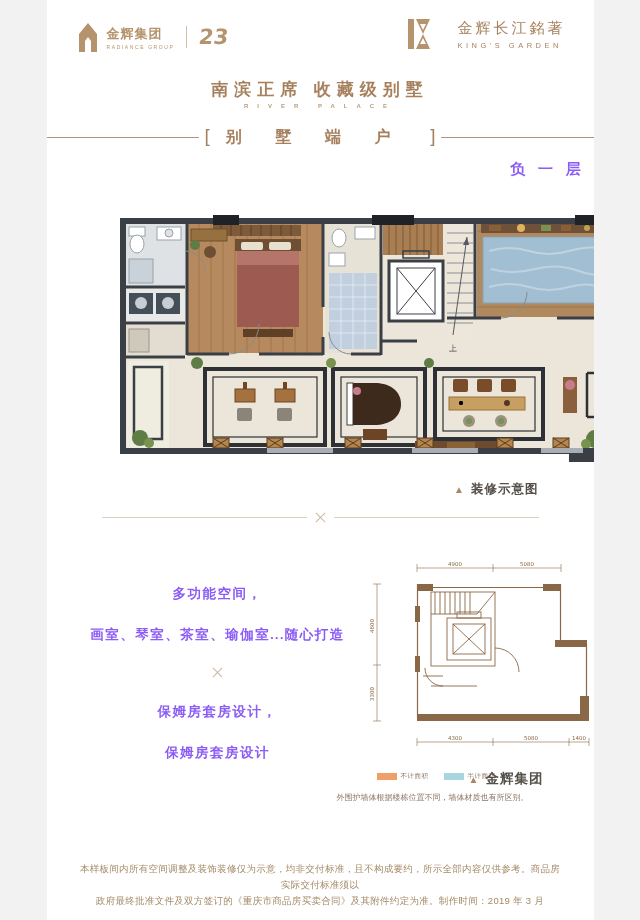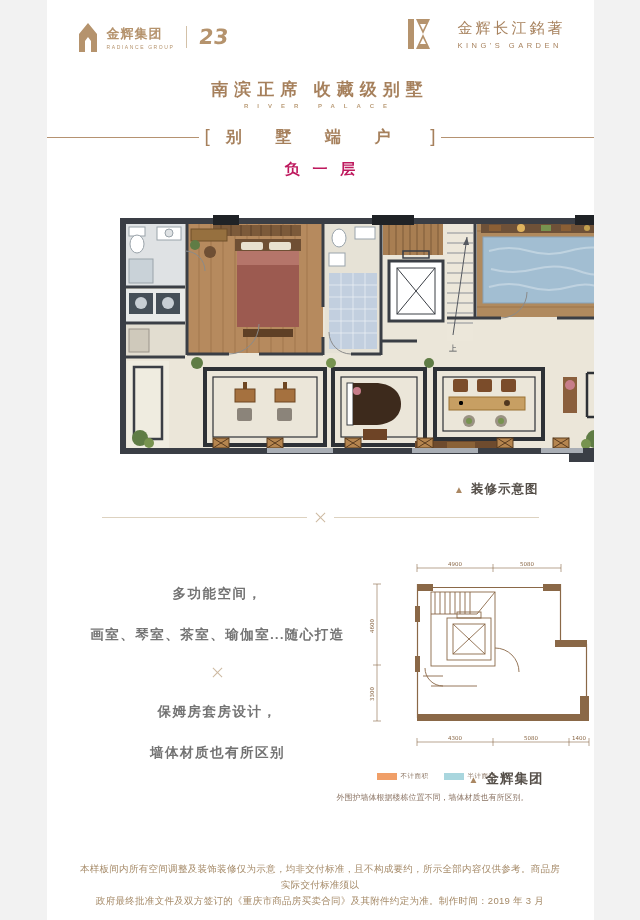--- a/index.html
+++ b/index.html
@@ -26,43 +26,43 @@
   .title { left:0; right:0; top:78px; text-align:center;
     font-family:Liberation Sans, sans-serif; font-weight:bold;
     font-size:17px; letter-spacing:6px; color:#a6805c; }
   .title-en { left:0; right:0; top:103px; text-align:center;
     font-size:6px; letter-spacing:9px; color:#bb9d79; font-weight:bold; }
   .banner-row { left:0; right:0; top:126px; display:flex; align-items:center; }
   .banner-line { flex:1; height:1px; background:#b59271; }
   .banner-text { font-family:Liberation Serif, serif; color:#a6805c;
     font-size:16px; font-weight:bold; letter-spacing:2.1em; margin:0 0 0 10px; }
   .banner-bracket { font-size:19px; color:#a6805c; font-weight:normal; padding:0 6px; transform:translateY(-1px); }
-  .floor-label { left:0; right:0; top:160px; text-align:center;
+  .floor-label { left:0; right:0; top:160px; text-align:right;
     font-family:"Liberation Serif","DejaVu Serif",serif; font-weight:bold;
-    font-size:15px; letter-spacing:0.85em; color:#be185d; text-indent:0.85em; }
+    font-size:15px; letter-spacing:0.85em; color:#8b5cf6; text-indent:0.85em; }
 
   
   .caption { display:flex; align-items:center; gap:6px;
     font-family:"Liberation Serif","DejaVu Serif",serif; font-weight:bold; color:#56504a; }
   .caption .tri { color:#aa8762; font-size:10px; }
   .caption1 { right:55px; top:481px; font-size:12.5px; letter-spacing:1px; }
   .caption2 { right:50px; top:770px; font-size:13.5px; letter-spacing:1px; }
 
   
   .divider { left:55px; right:55px; top:512px; display:flex; align-items:center; }
   .divider .line { flex:1; height:1px; background:#ddd2c0; }
   .x-orn { position:relative; width:11px; height:11px; margin:0 8px; }
   .x-orn::before, .x-orn::after { content:""; position:absolute; left:-1px; top:5px; width:13px; height:1px; background:#cdb9a0; }
   .x-orn::before { transform:rotate(45deg); }
   .x-orn::after { transform:rotate(-45deg); }
 
   
   .features { left:38px; top:585px; width:266px; text-align:center;
     font-family:"Liberation Serif","DejaVu Serif",serif; font-weight:bold;
-    color:#737373; font-size:13.5px; letter-spacing:1.5px; }
+    color:#8b5cf6; font-size:13.5px; letter-spacing:1.5px; }
   .features .f-line { margin-bottom:23px; }
   .features .orn-wrap { display:flex; justify-content:center; margin:2px 0 25px 0; }
 
   
   .legend { left:330px; top:772px; display:flex; gap:15px; align-items:center; }
   .legend-item { display:flex; align-items:center; gap:4px; }
   .legend-swatch { width:20px; height:7px; }
   .legend-label { font-size:6.5px; color:#8d7765; letter-spacing:0.5px; }
 
   
@@ -364,21 +364,21 @@
     <div class="line"></div>
   </div>
 
   <div class="abs features">
     <div class="f-line">多功能空间，</div>
     <div class="f-line">画室、琴室、茶室、瑜伽室...随心打造</div>
     <div class="orn-wrap">
         <div class="x-orn"></div>
       </div>
     <div class="f-line">保姆房套房设计，</div>
-    <div class="f-line">墙体材质也有所区别</div>
+    <div class="f-line">保姆房套房设计</div>
   </div>
 
   <svg class="abs" style="left:300px; top:556px;" width="285" height="215" viewBox="0 0 285 215">
     <g fill="#8a6847" stroke="none">
       <rect x="70" y="158" width="172" height="7"></rect>
       <rect x="70" y="28" width="16" height="7"></rect>
       <rect x="196" y="28" width="18" height="7"></rect>
       <rect x="208" y="84" width="32" height="7"></rect>
       <rect x="68" y="50" width="5" height="16"></rect>
       <rect x="68" y="100" width="5" height="16"></rect>

